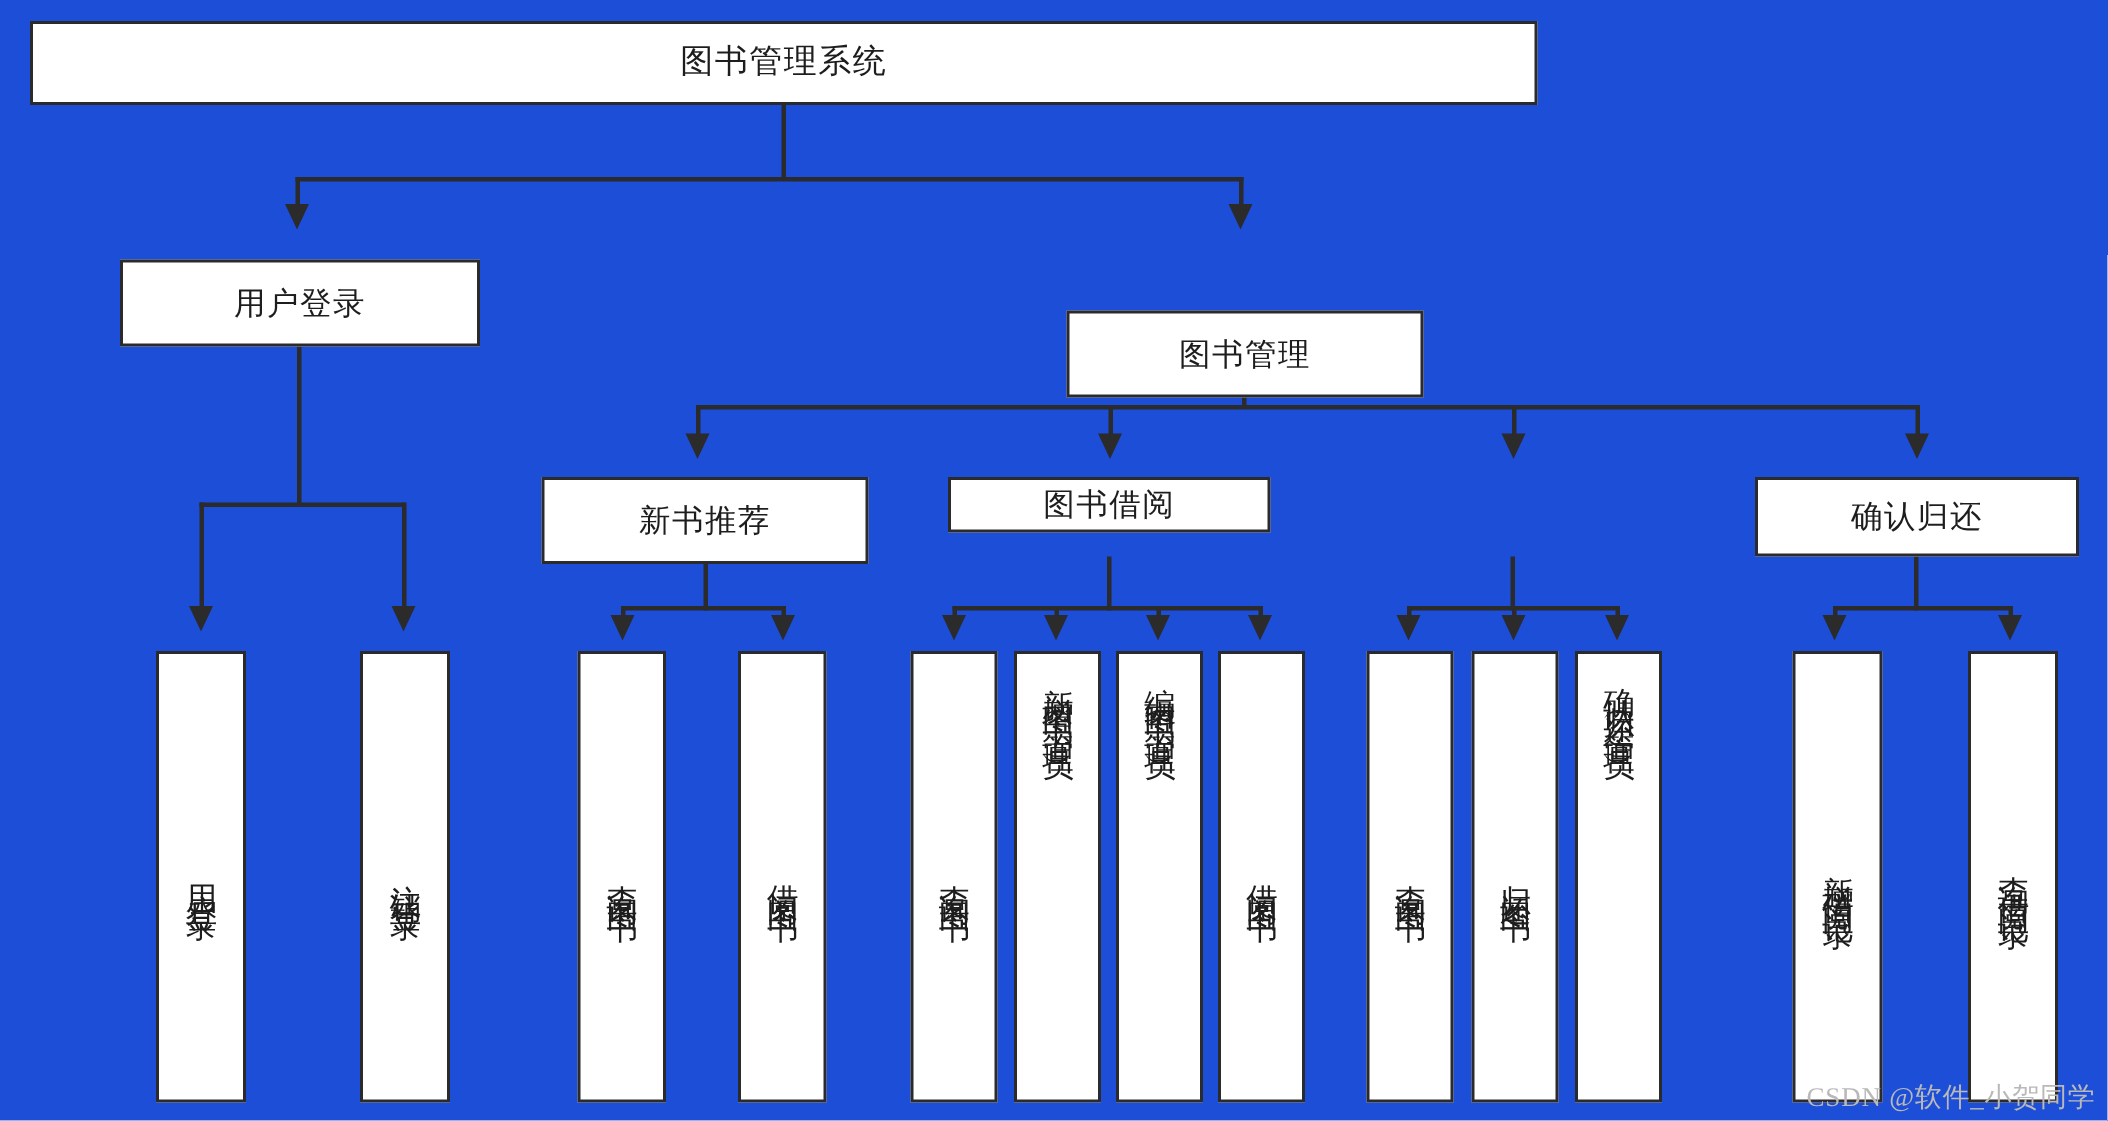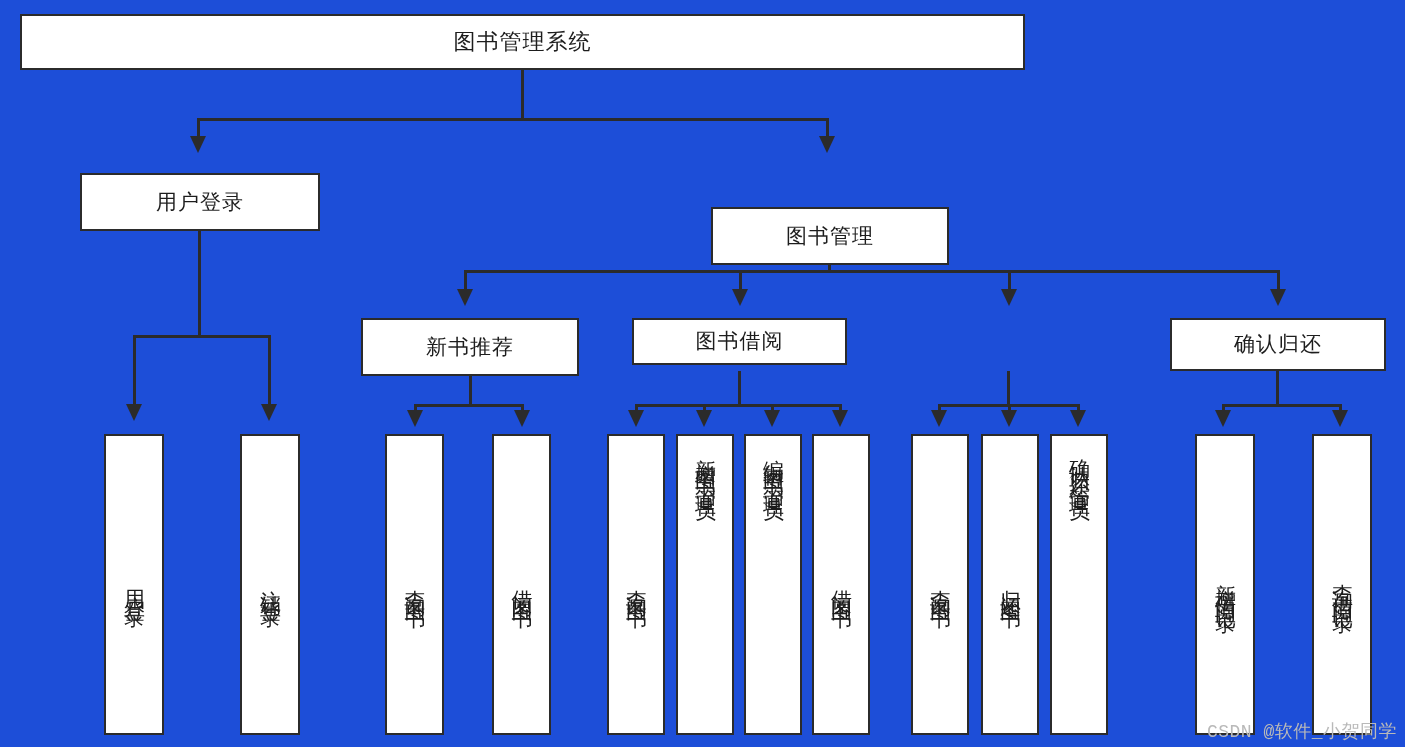--- a/index.html
+++ b/index.html
@@ -71,21 +71,21 @@
   
   #watermark{
     position:absolute;
     right:8px;
     bottom:4px;
     font-size:18px;
     color:#b9b9b9;
     letter-spacing:.5px;
     white-space:nowrap;
     z-index:9;
-    font-family:Liberation Mono, monospace;
+    font-family:Liberation Serif, serif;
   }
 </style>
 </head>
 <body>
 
 <div id="canvas">
 
   <div class="node h root" style="left:20px;top:14px;width:1005px;height:56px;">图书管理系统</div>
 
   <div class="ln v" style="left:521px;top:70px;height:50px;"></div>
@@ -119,21 +119,21 @@
   <div class="arrow" style="left:732px;top:289px;"></div>
 
   <div class="ln v" style="left:1008px;top:270px;height:22px;"></div>
   <div class="arrow" style="left:1001px;top:289px;"></div>
 
   <div class="ln v" style="left:1277px;top:270px;height:22px;"></div>
   <div class="arrow" style="left:1270px;top:289px;"></div>
 
   <div class="node h" style="left:361px;top:318px;width:218px;height:58px;">新书推荐</div>
 
-  <div class="node h" style="left:632px;top:318px;width:215px;height:47px;">图书借阅</div>
+  <div class="node h" style="left:632px;top:318px;width:215px;height:37px;">图书借阅</div>
 
 
   <div class="node h" style="left:1170px;top:318px;width:216px;height:53px;">确认归还</div>
 
   <div class="ln v" style="left:469px;top:371px;height:36px;"></div>
   <div class="ln h" style="left:414px;top:404px;width:110px;"></div>
   <div class="ln v" style="left:414px;top:404px;height:9px;"></div>
   <div class="arrow" style="left:407px;top:410px;"></div>
   <div class="ln v" style="left:521px;top:404px;height:9px;"></div>
   <div class="arrow" style="left:514px;top:410px;"></div>

